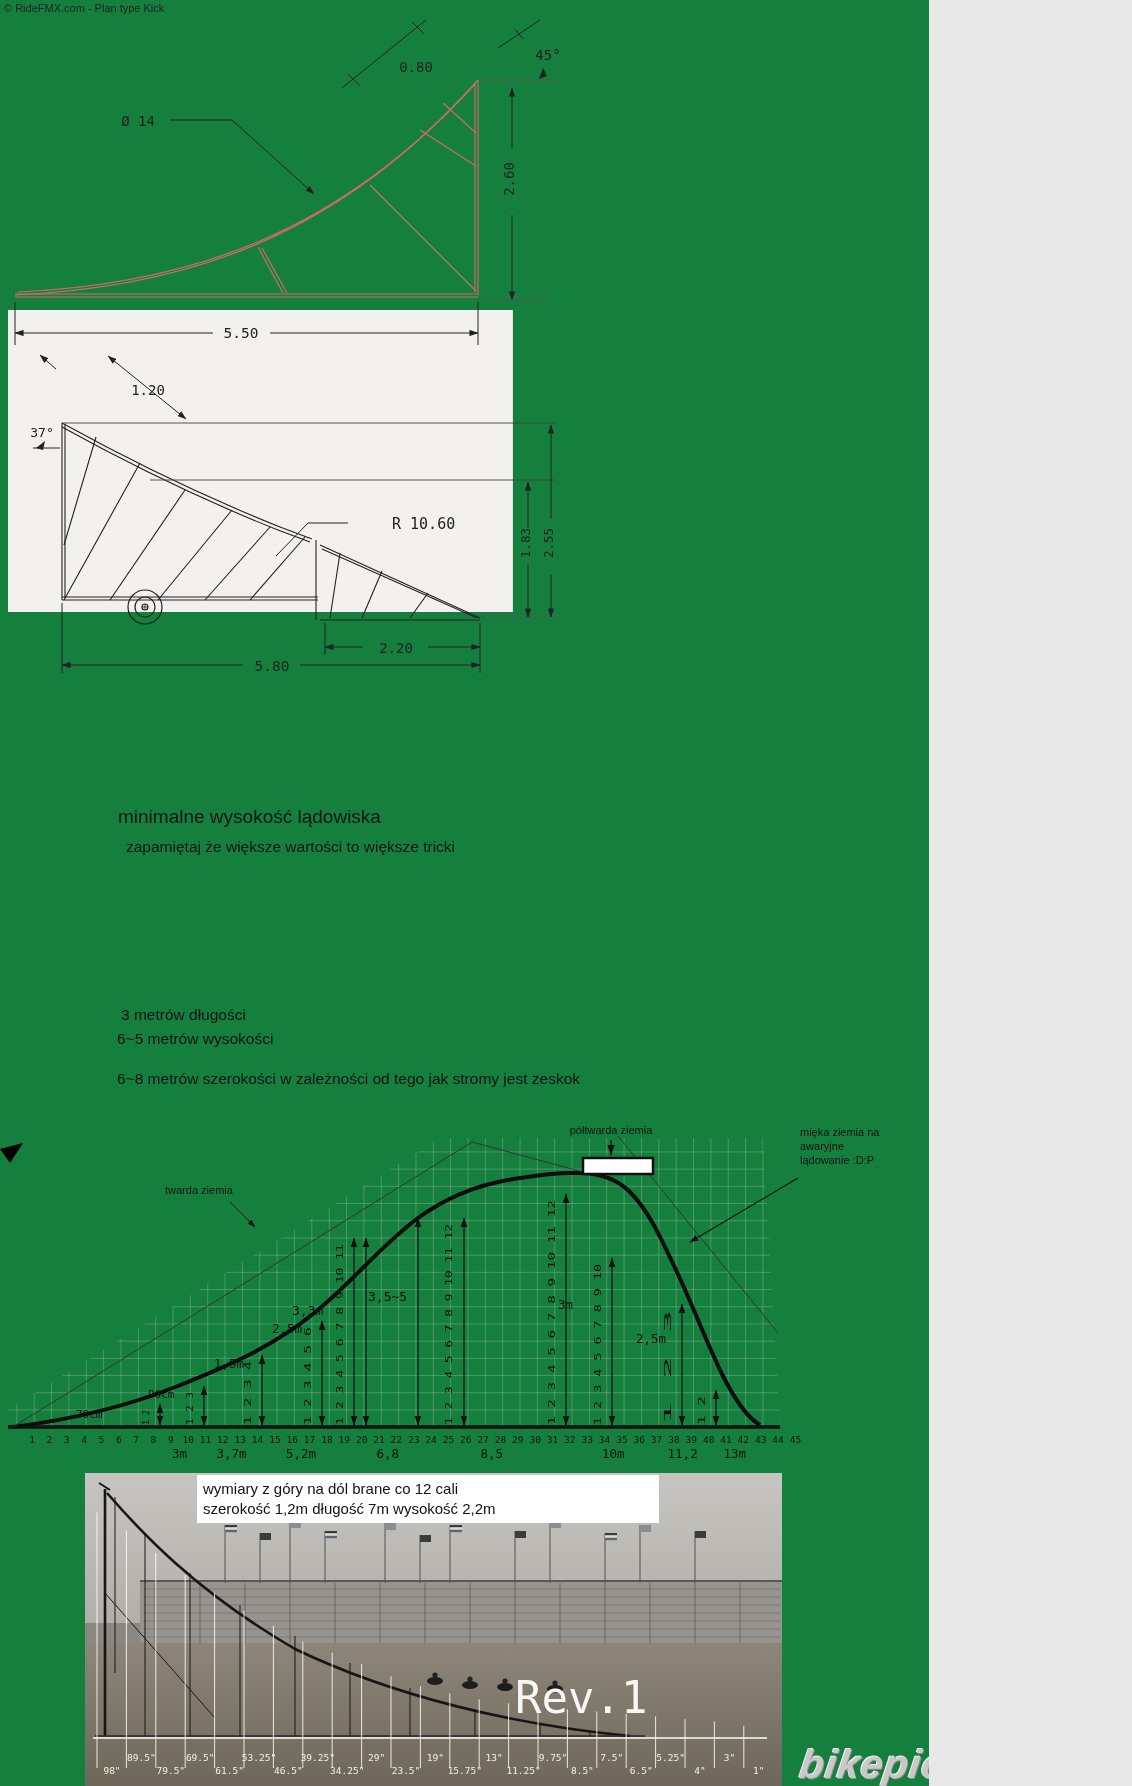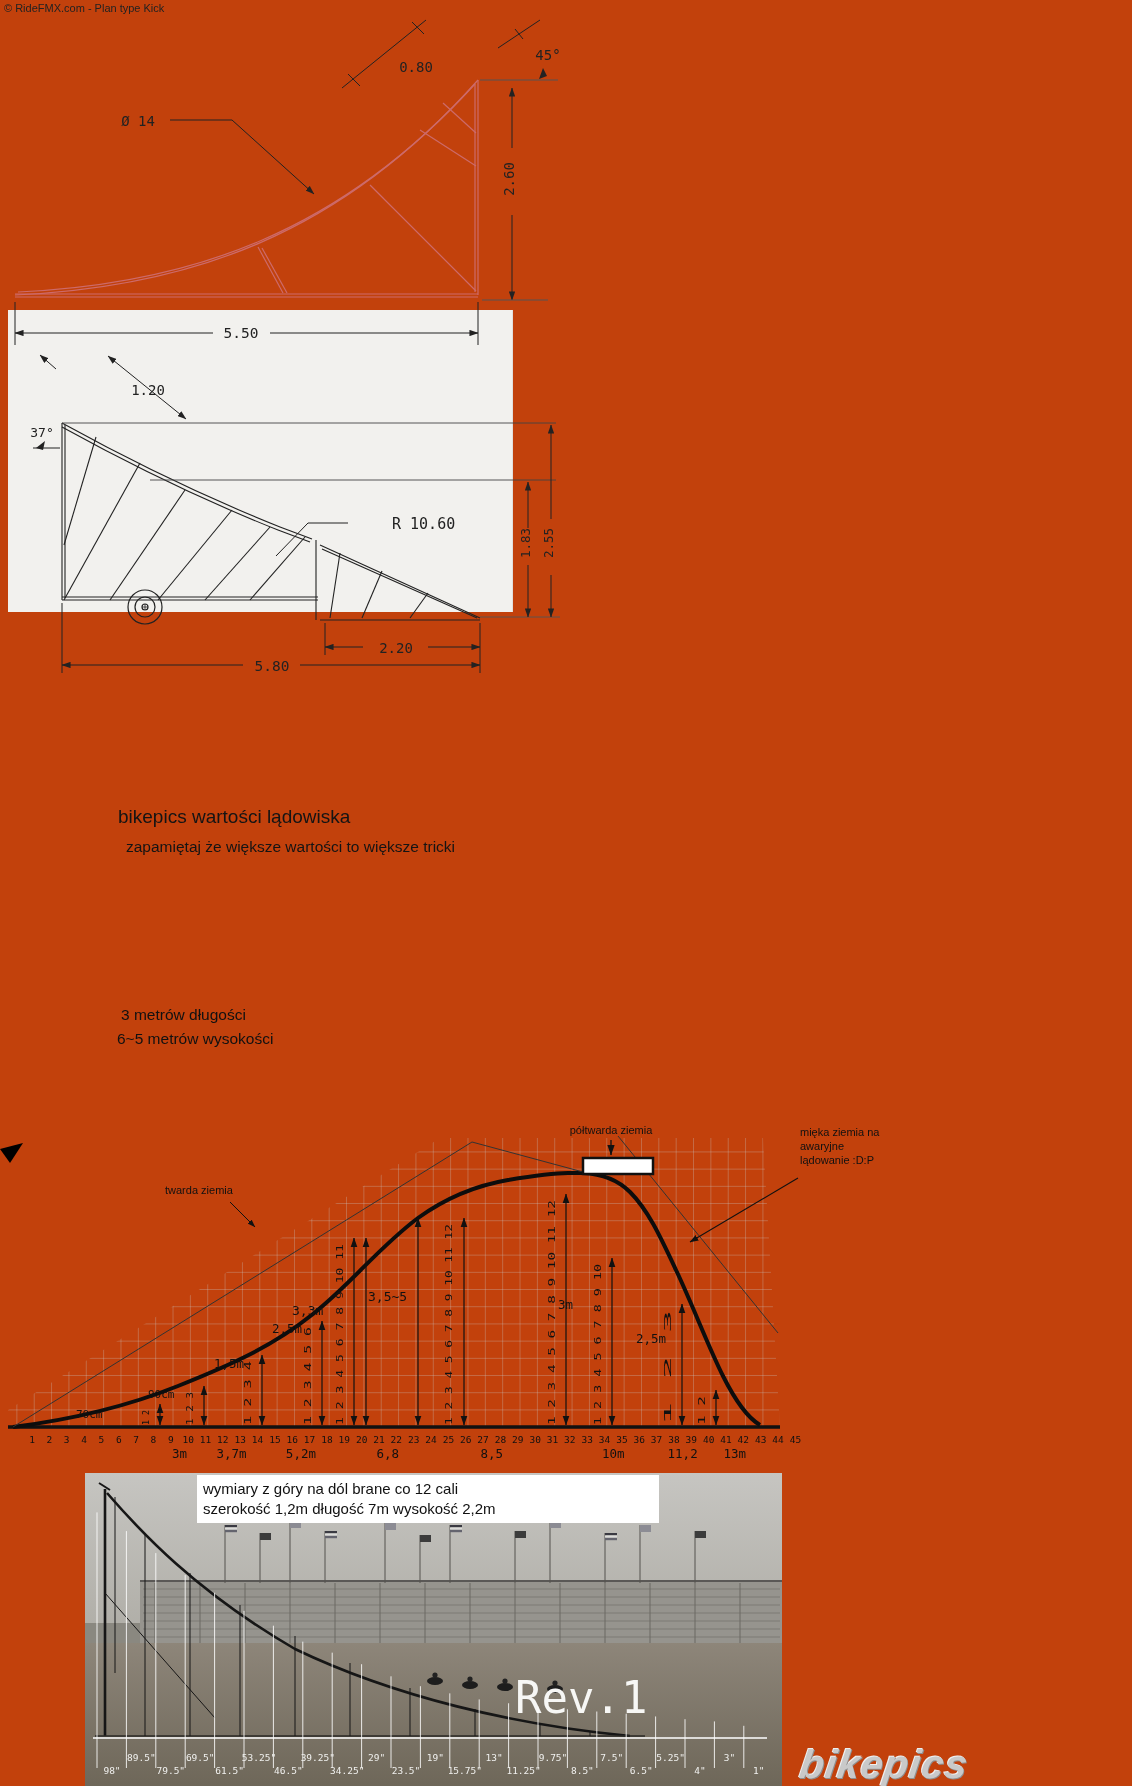--- a/index.html
+++ b/index.html
@@ -1,16 +1,16 @@
 <!DOCTYPE html>
 <html><head>
 <meta charset="utf-8">
 <style>
   html,body{margin:0;padding:0;background:#e8e8e8;}
-  #page{position:relative;width:1132px;height:1786px;background:#c2410c;overflow:hidden;
+  #page{position:relative;width:929px;height:1786px;background:#15803d;overflow:hidden;
         font-family:"Liberation Sans",sans-serif;color:#111;}
   .abs{position:absolute;}
   .credit{left:4px;top:2px;font-size:11px;color:#222;}
   .scanbg{left:8px;top:310px;width:504px;height:302px;background:#f2f1ee;border-right:1px solid #e2e0de;}
   .t-title{left:118px;top:806px;font-size:19px;font-weight:500;color:#141414;}
   .t-sub{left:126px;top:838px;font-size:15.5px;font-weight:500;color:#141414;}
   .t-l1{left:121px;top:1006px;font-size:15.5px;font-weight:500;}
   .t-l2{left:117px;top:1030px;font-size:15.5px;font-weight:500;}
   .t-l3{left:117px;top:1070px;font-size:15.5px;font-weight:500;}
   .watermark{left:800px;top:1742px;font-size:40px;font-style:italic;font-weight:800;
@@ -143,24 +143,25 @@
     </g>
     <text x="148" y="90" font-size="14" text-anchor="middle" fill="#222">1.20</text>
     <text x="42" y="132" font-size="13" text-anchor="middle" fill="#222">37°</text>
     <text x="392" y="224" font-size="15" text-anchor="start" fill="#222">R 10.60</text>
     <text x="528" y="246" font-size="12.5" text-anchor="middle" fill="#222" transform="rotate(-90 525 241)">1.83</text>
     <text x="551" y="246" font-size="12.5" text-anchor="middle" fill="#222" transform="rotate(-90 548 241)">2.55</text>
     <text x="396" y="348" font-size="14" text-anchor="middle" fill="#222">2.20</text>
     <text x="272" y="366" font-size="14.5" text-anchor="middle" fill="#222">5.80</text>
   </svg>
 
-  <div class="abs t-title">bikepics wartości lądowiska</div>
+  <div class="abs t-title">minimalne wysokość lądowiska</div>
   <div class="abs t-sub">zapamiętaj że większe wartości to większe tricki</div>
   <div class="abs t-l1">3 metrów długości</div>
   <div class="abs t-l2">6~5 metrów wysokości</div>
+  <div class="abs t-l3">6~8 metrów szerokości w zależności od tego jak stromy jest zeskok</div>
 
   <svg class="abs" style="left:0;top:1140px" width="26" height="28">
     <polygon points="0,9 23,3 10,23" fill="#000"></polygon>
   </svg>
 
   <svg class="abs" style="left:0;top:1118px" width="920" height="350" id="diagram-svg">
     <defs>
       <pattern id="grid" width="17.35" height="17.2" patternUnits="userSpaceOnUse">
         <path d="M17.35 0 V17.2 M0 17.2 H17.35" stroke="#c6c6c6" stroke-width="0.6" fill="none"></path>
       </pattern>

